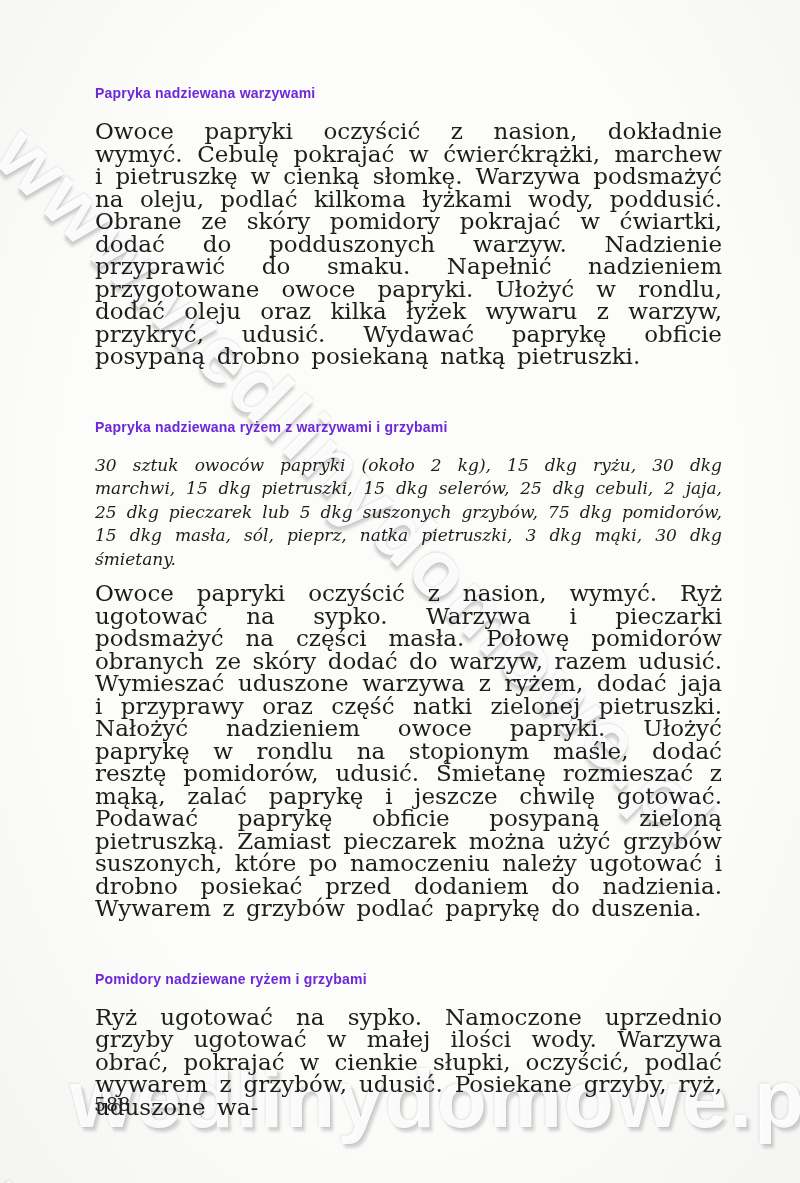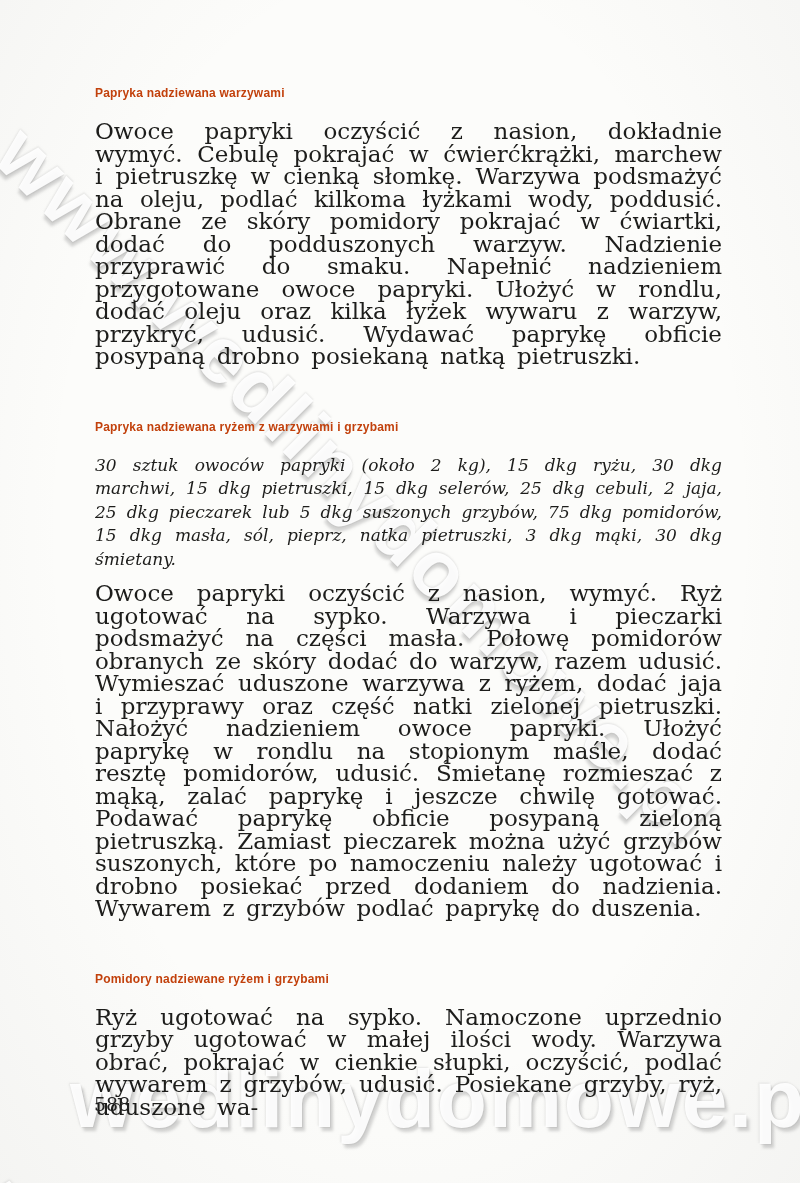--- a/index.html
+++ b/index.html
@@ -29,25 +29,25 @@
   .content {
     position: absolute;
     left: 95px;
     top: 82px;
     width: 627px;
     z-index: 2;
   }
   .recipe-heading {
     font-family: "Liberation Sans", "DejaVu Sans", sans-serif;
     font-weight: bold;
-    font-size: 12px;
+    font-size: 14px;
     line-height: 22px;
     letter-spacing: 0.2px;
     margin: 0 0 16px 0;
-    color: #c2410c;
+    color: #6d28d9;
   }
   .ingredients {
     font-style: italic;
     font-size: 17px;
     line-height: 23.5px;
     text-align: justify;
     word-spacing: 0.22em;
     margin: 0 0 11px 0;
   }
   .instructions {

